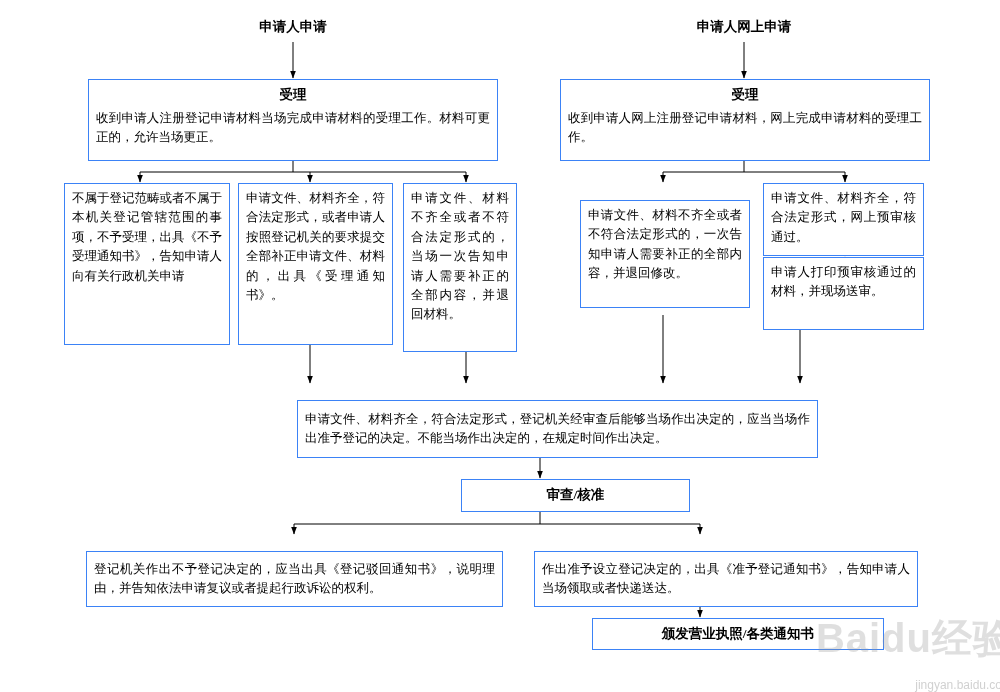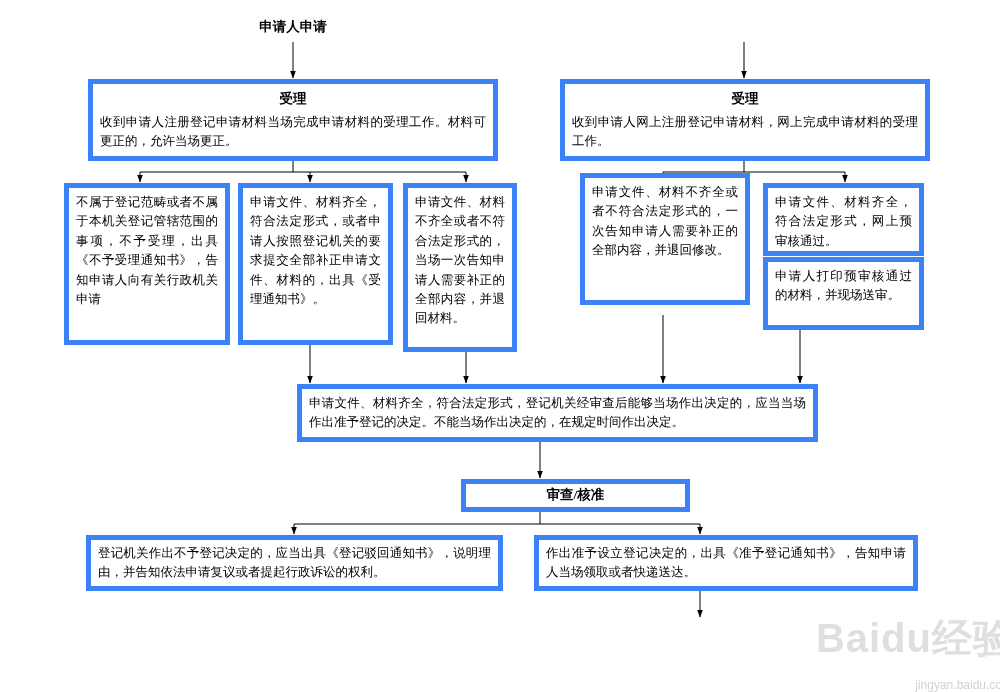--- a/index.html
+++ b/index.html
@@ -25,21 +25,21 @@
   svg.lines {
     position: absolute;
     left: 0; top: 0;
     width: 1000px;
     height: 692px;
     pointer-events: none;
   }
   .node {
     position: absolute;
     box-sizing: border-box;
-    border: 5px solid #3b82f6;
+    border: 1px solid #3b82f6;
     background: #ffffff;
     font-size: 12.5px;
     line-height: 1.55;
     padding: 5px 7px;
     text-align: justify;
     text-justify: inter-ideograph;
   }
   .title-text {
     position: absolute;
     font-weight: bold;
@@ -59,20 +59,21 @@
     text-align: center;
     display: flex;
     align-items: center;
     justify-content: center;
     margin-left: 36px;
   }
   .node.mid {
     display: flex;
     flex-direction: column;
     justify-content: center;
+    margin-top: 16px;
   }
   .wm-text {
     position: absolute;
     right: 6px;
     bottom: 26px;
     font-family: "Liberation Sans", sans-serif;
     font-size: 40px;
     font-weight: bold;
     color: rgba(150,150,150,0.30);
     letter-spacing: 1px;
@@ -129,48 +130,50 @@
       <line x1="294" y1="524" x2="700" y2="524"></line>
       <line x1="294" y1="524" x2="294" y2="534" marker-end="url(#arrow)"></line>
       <line x1="700" y1="524" x2="700" y2="534" marker-end="url(#arrow)"></line>
 
       <line x1="700" y1="591" x2="700" y2="617" marker-end="url(#arrow)"></line>
     </g>
   </svg>
 
   <div class="title-text" style="left:213px; top:18px; width:160px;">申请人申请</div>
 
+  <div class="title-text" style="left:664px; top:18px; width:160px;">申请人网上申请</div>
 
   <div class="node" style="left:88px; top:79px; width:410px; height:82px;">
     <span class="hd">受理</span>
     <span>收到申请人注册登记申请材料当场完成申请材料的受理工作。材料可更正的，允许当场更正。</span>
   </div>
 
   <div class="node" style="left:560px; top:79px; width:370px; height:82px;">
     <span class="hd">受理</span>
     <span>收到申请人网上注册登记申请材料，网上完成申请材料的受理工作。</span>
   </div>
 
   <div class="node" style="left:64px; top:183px; width:166px; height:162px;">不属于登记范畴或者不属于本机关登记管辖范围的事项，不予受理，出具《不予受理通知书》，告知申请人向有关行政机关申请</div>
 
   <div class="node" style="left:238px; top:183px; width:155px; height:162px;">申请文件、材料齐全，符合法定形式，或者申请人按照登记机关的要求提交全部补正申请文件、材料的，出具《受理通知书》。</div>
 
   <div class="node" style="left:403px; top:183px; width:114px; height:169px;">申请文件、材料不齐全或者不符合法定形式的，当场一次告知申请人需要补正的全部内容，并退回材料。</div>
 
-  <div class="node" style="left:580px; top:173px; width:170px; height:132px;">申请文件、材料不齐全或者不符合法定形式的，一次告知申请人需要补正的全部内容，并退回修改。</div>
+  <div class="node" style="left:580px; top:200px; width:170px; height:108px;">申请文件、材料不齐全或者不符合法定形式的，一次告知申请人需要补正的全部内容，并退回修改。</div>
 
   <div class="node" style="left:763px; top:183px; width:161px; height:73px;">申请文件、材料齐全，符合法定形式，网上预审核通过。</div>
 
   <div class="node" style="left:763px; top:257px; width:161px; height:73px;">申请人打印预审核通过的材料，并现场送审。</div>
 
   <div class="node mid" style="left:297px; top:384px; width:521px; height:58px;">申请文件、材料齐全，符合法定形式，登记机关经审查后能够当场作出决定的，应当当场作出准予登记的决定。不能当场作出决定的，在规定时间作出决定。</div>
 
   <div class="node centered" style="left:425px; top:479px; width:229px; height:33px; font-weight:bold; font-size:13.5px;">审查/核准</div>
 
   <div class="node mid" style="left:86px; top:535px; width:417px; height:56px;">登记机关作出不予登记决定的，应当出具《登记驳回通知书》，说明理由，并告知依法申请复议或者提起行政诉讼的权利。</div>
 
   <div class="node mid" style="left:534px; top:535px; width:384px; height:56px;">作出准予设立登记决定的，出具《准予登记通知书》，告知申请人当场领取或者快递送达。</div>
 
+  <div class="node centered" style="left:556px; top:618px; width:292px; height:32px; font-weight:bold; font-size:13.5px;">颁发营业执照/各类通知书</div>
 
   <div class="wm-text">Baidu经验</div>
   <div class="wm-sub">jingyan.baidu.com</div>
 
 </div>
 
 </body></html>

